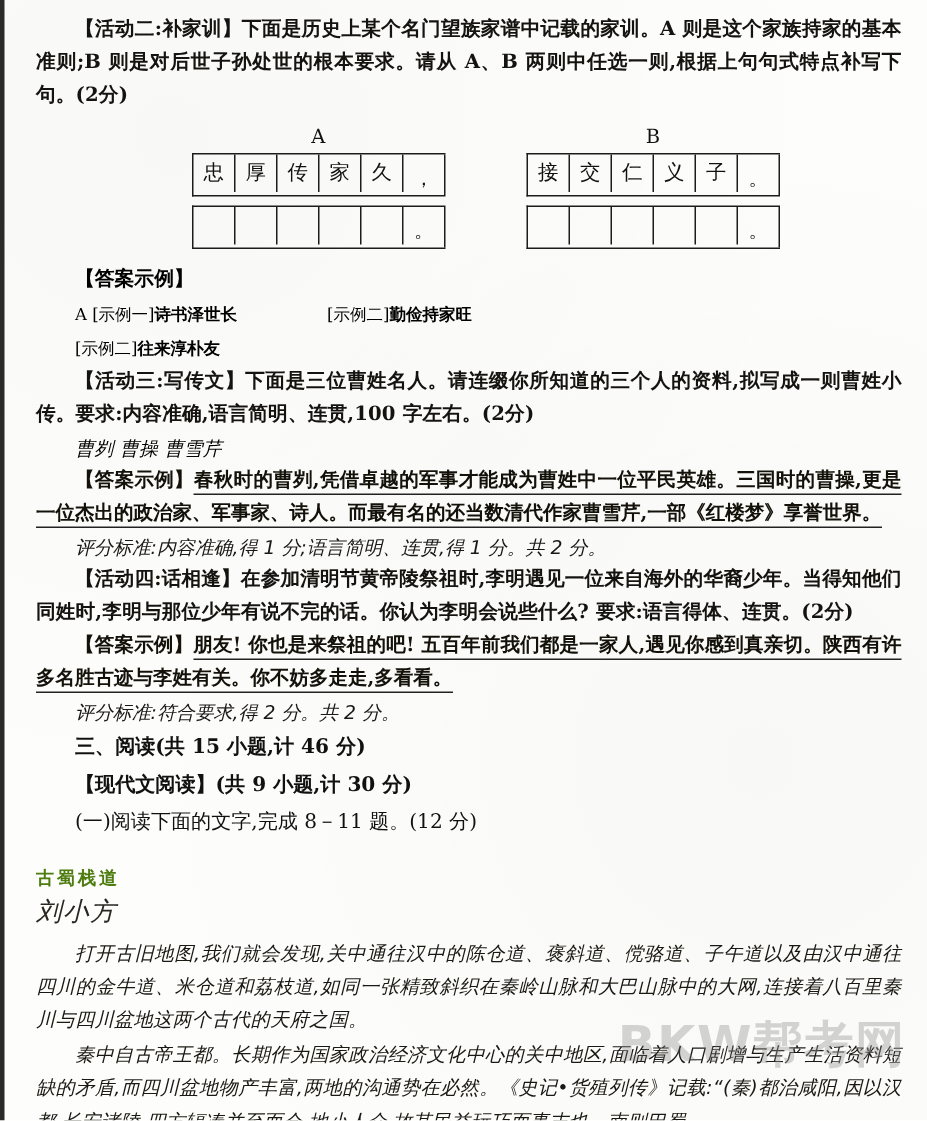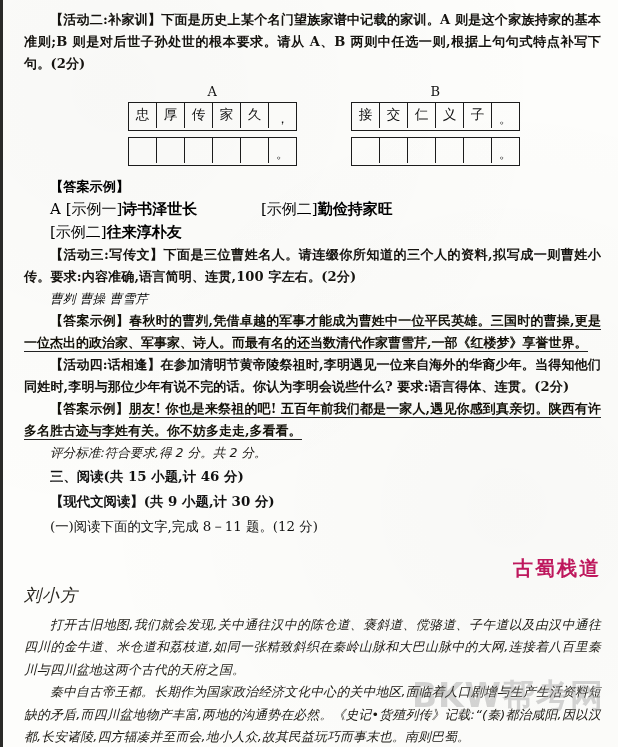--- a/index.html
+++ b/index.html
@@ -87,25 +87,24 @@
   
   .ex-head {
     font-size: 13.2px;
     line-height: 23px;
     font-weight: bold;
     margin: 0;
     text-indent: 26px;
   }
   .ex-row {
     display: flex;
-    font-size: 15px;
+    font-size: 11px;
     line-height: 23px;
     margin: 0;
     padding-left: 26px;
-    gap: 43px;
   }
   .ex-col-a { width: 168px; flex: 0 0 168px; }
   .ex-label { font-weight: normal; }
 
   
   .grid-area {
     position: relative;
     margin: 9px 0 4px 0;
     height: 86px;
   }
@@ -134,25 +133,25 @@
     align-items: center;
     justify-content: center;
     font-size: 13.6px;
     color: #111;
     font-family: "DejaVu Serif", "Liberation Serif", serif;
   }
   .cell.punct { font-size: 13px; align-items: flex-end; padding-bottom: 2px; }
 
   
   .art-title {
-    text-align: right;
-    font-size: 20px;
+    text-align: left;
+    font-size: 12px;
     font-weight: bold;
     letter-spacing: 2px;
-    color: #be185d;
+    color: #4d7c0f;
     margin: 16px 0 2px 0;
   }
   .art-author {
     text-align: left;
     font-size: 17px;
     color: #2a2720;
     margin: 0 0 7px 0;
     font-family: "DejaVu Sans", "Liberation Sans", sans-serif;
     font-style: italic;
     letter-spacing: 1px;
@@ -256,20 +255,21 @@
         <span class="ex-label">[示例二]</span><span class="bold">往来淳朴友</span>
       </div>
     </div>
 
 
     <p class="para bold">【活动三:写传文】下面是三位曹姓名人。请连缀你所知道的三个人的资料,拟写成一则曹姓小传。要求:内容准确,语言简明、连贯,100 字左右。(2分)</p>
     <p class="hand" style="margin:0; text-indent:26px; line-height:22px;">曹刿    曹操    曹雪芹</p>
 
     <p class="ans"><span class="bold">【答案示例】</span><span class="ul-run">春秋时的曹刿,凭借卓越的军事才能成为曹姓中一位平民英雄。三国时的曹操,更是一位杰出的政治家、军事家、诗人。而最有名的还当数清代作家曹雪芹,一部《红楼梦》享誉世界。</span></p>
 
+    <p class="crit">评分标准:内容准确,得 1 分;语言简明、连贯,得 1 分。共 2 分。</p>
 
     <p class="para bold">【活动四:话相逢】在参加清明节黄帝陵祭祖时,李明遇见一位来自海外的华裔少年。当得知他们同姓时,李明与那位少年有说不完的话。你认为李明会说些什么? 要求:语言得体、连贯。(2分)</p>
 
     <p class="ans"><span class="bold">【答案示例】</span><span class="ul-run">朋友! 你也是来祭祖的吧! 五百年前我们都是一家人,遇见你感到真亲切。陕西有许多名胜古迹与李姓有关。你不妨多走走,多看看。</span></p>
 
     <p class="crit">评分标准:符合要求,得 2 分。共 2 分。</p>
 
     <p class="sec-head">三、阅读(共 15 小题,计 46 分)</p>
     <p class="sec-head">【现代文阅读】(共 9 小题,计 30 分)</p>
     <p class="sec-head thin" style="font-weight:normal;">(一)阅读下面的文字,完成 8－11 题。(12 分)</p>

